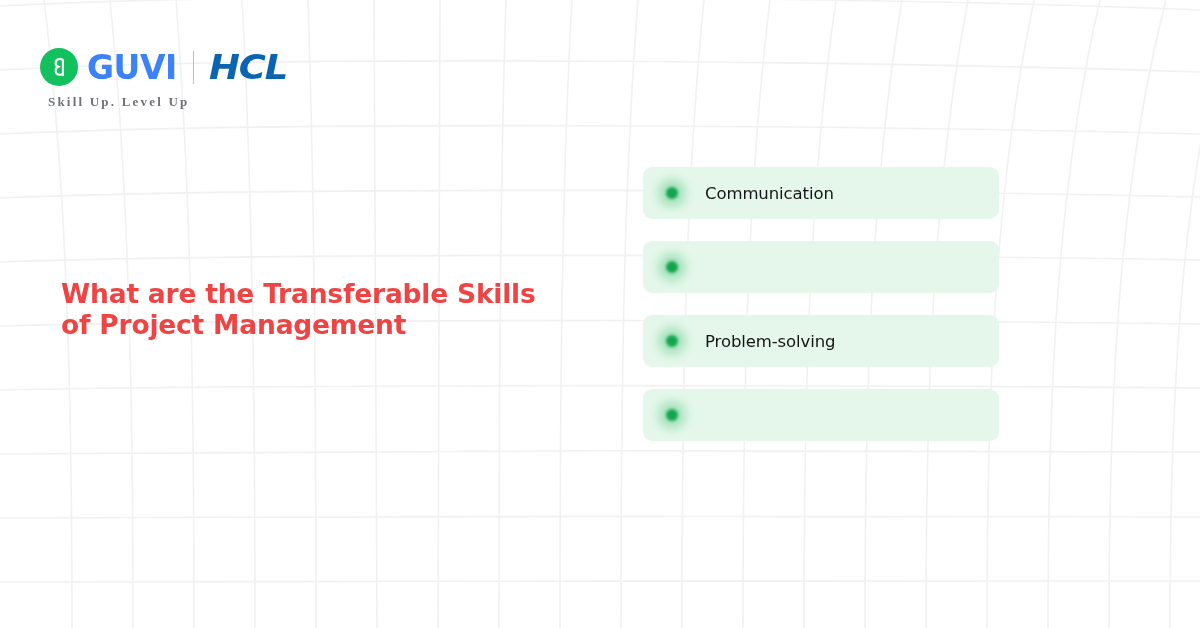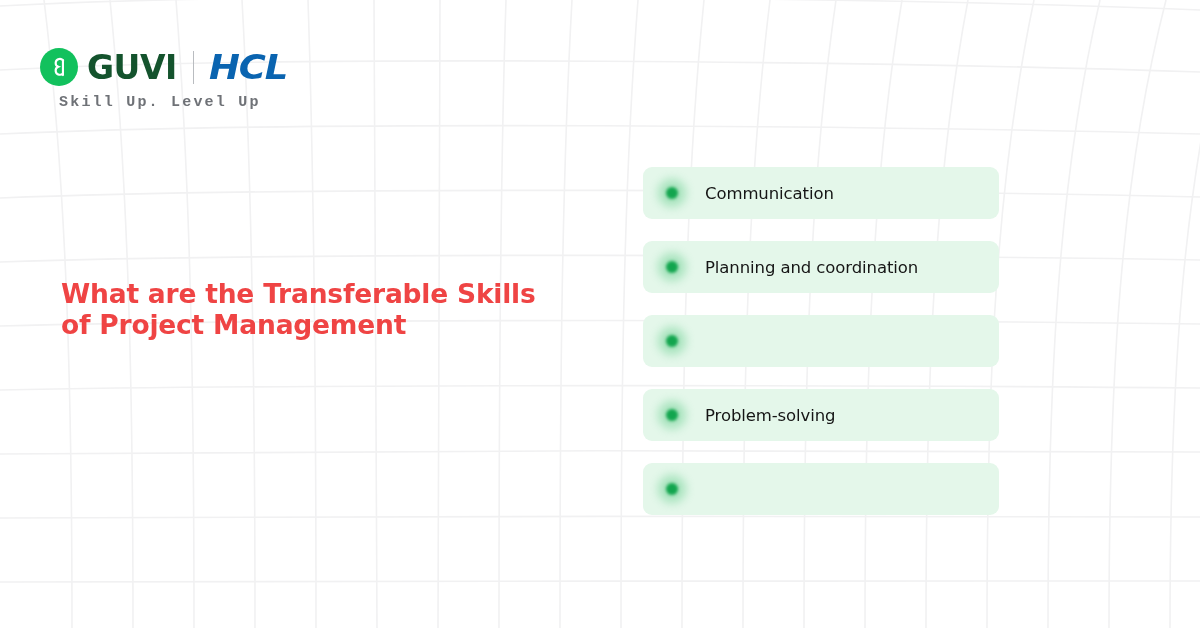--- a/index.html
+++ b/index.html
@@ -48,21 +48,21 @@
     display: flex;
     align-items: center;
     justify-content: center;
     flex: 0 0 auto;
   }
   .guvi-word {
     font-family: "DejaVu Sans", sans-serif;
     font-weight: 700;
     font-size: 33px;
     letter-spacing: -0.5px;
-    color: #14532d;
+    color: #3b82f6;
     margin-left: 9px;
     line-height: 1;
   }
   .brand-divider {
     width: 1px;
     height: 33px;
     background: #b9bcc0;
     margin: 0 15px 0 16px;
     flex: 0 0 auto;
   }
@@ -72,23 +72,23 @@
     font-style: italic;
     font-size: 33px;
     letter-spacing: -1px;
     color: #0a64b0;
     line-height: 1;
     transform: scaleX(1.12);
     transform-origin: left center;
   }
   .brand-tagline {
     margin-top: 7px;
-    margin-left: 19px;
-    font-family: Liberation Mono, monospace;
-    font-size: 15px;
+    margin-left: 8px;
+    font-family: Liberation Serif, serif;
+    font-size: 13px;
     font-weight: 600;
     letter-spacing: 2.2px;
     color: #6f7277;
     white-space: nowrap;
   }
 
   
   .headline {
     position: absolute;
     left: 61px;
@@ -230,27 +230,20 @@
         <span class="skill-dot-glow"></span>
           <span class="skill-dot-core"></span>
       </span>
       <span class="skill-label">Communication</span>
     </li>
     <li class="skill-card">
       <span class="skill-dot-wrap">
         <span class="skill-dot-glow"></span>
           <span class="skill-dot-core"></span>
       </span>
-      <span class="skill-label">Planning and coordination</span>
-    </li>
-    <li class="skill-card">
-      <span class="skill-dot-wrap">
-        <span class="skill-dot-glow"></span>
-          <span class="skill-dot-core"></span>
-      </span>
     </li>
     <li class="skill-card">
       <span class="skill-dot-wrap">
         <span class="skill-dot-glow"></span>
           <span class="skill-dot-core"></span>
       </span>
       <span class="skill-label">Problem-solving</span>
     </li>
     <li class="skill-card">
       <span class="skill-dot-wrap">

